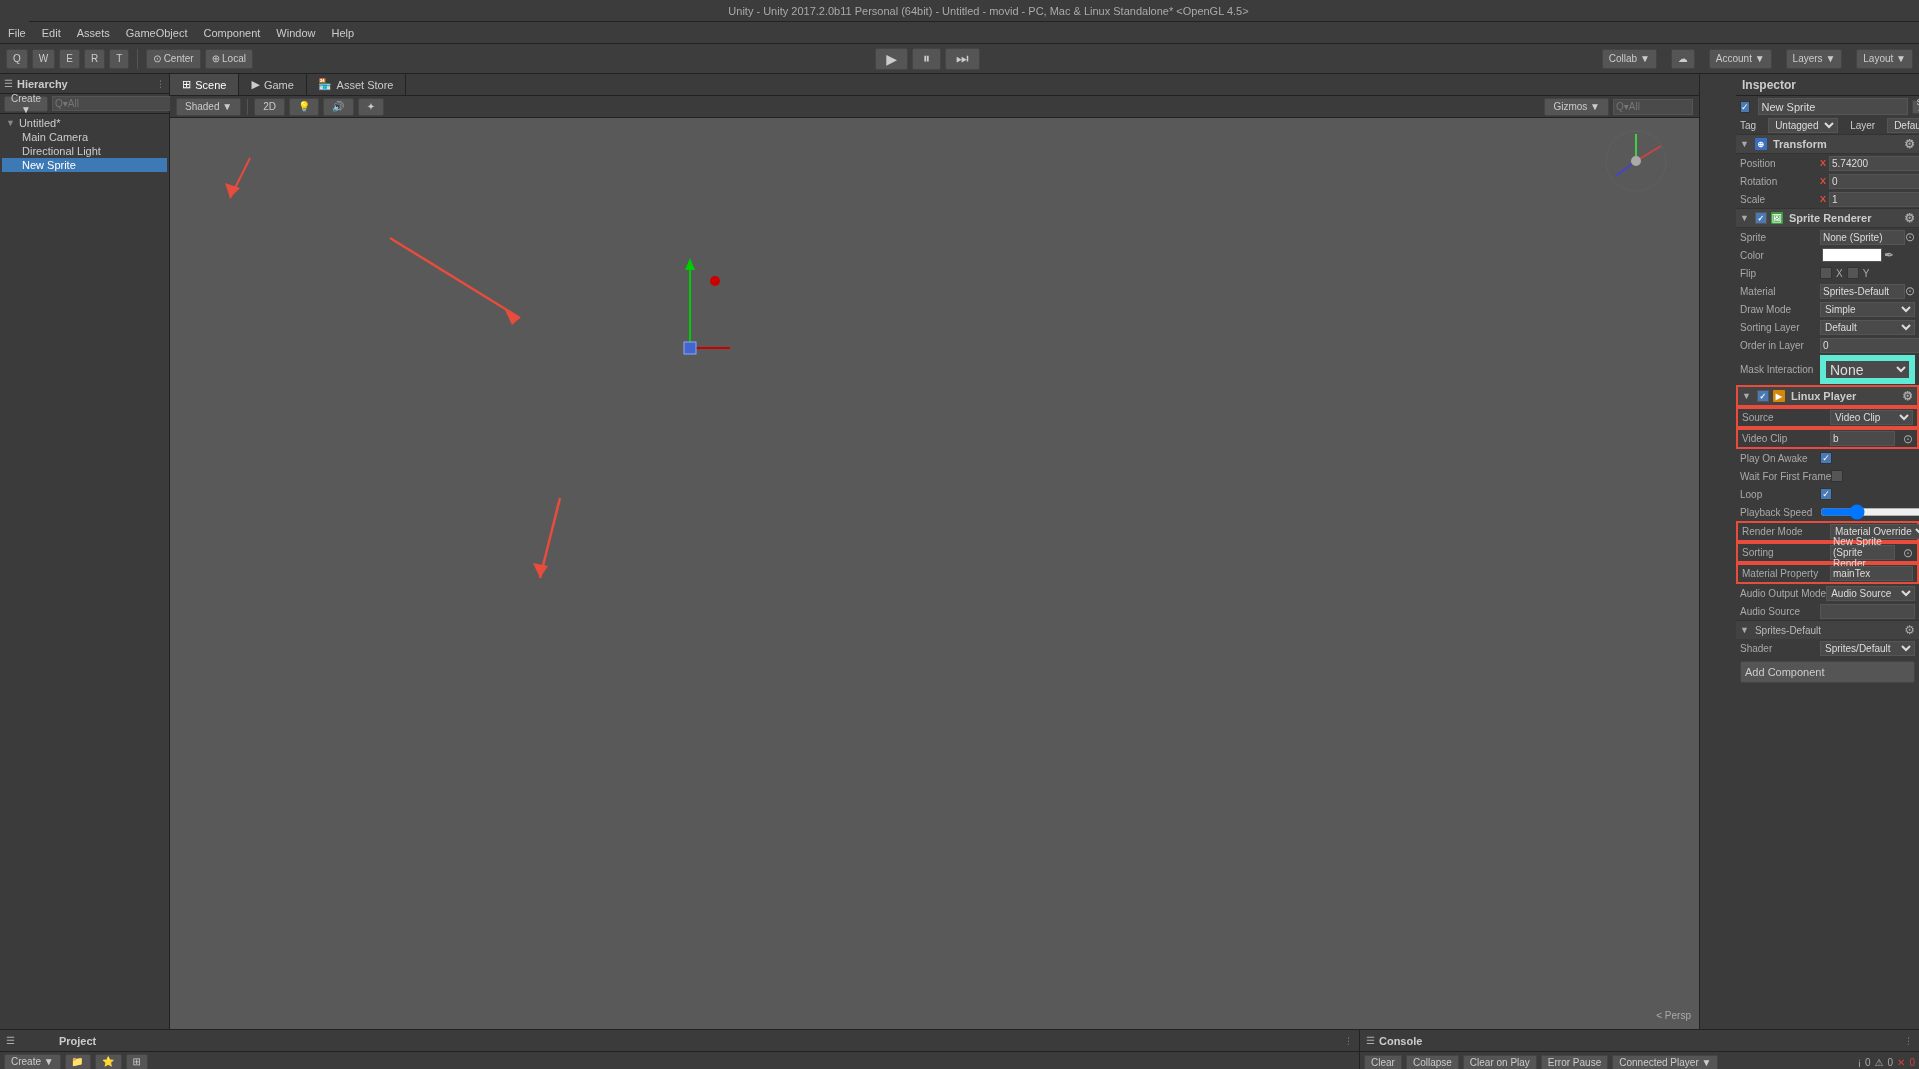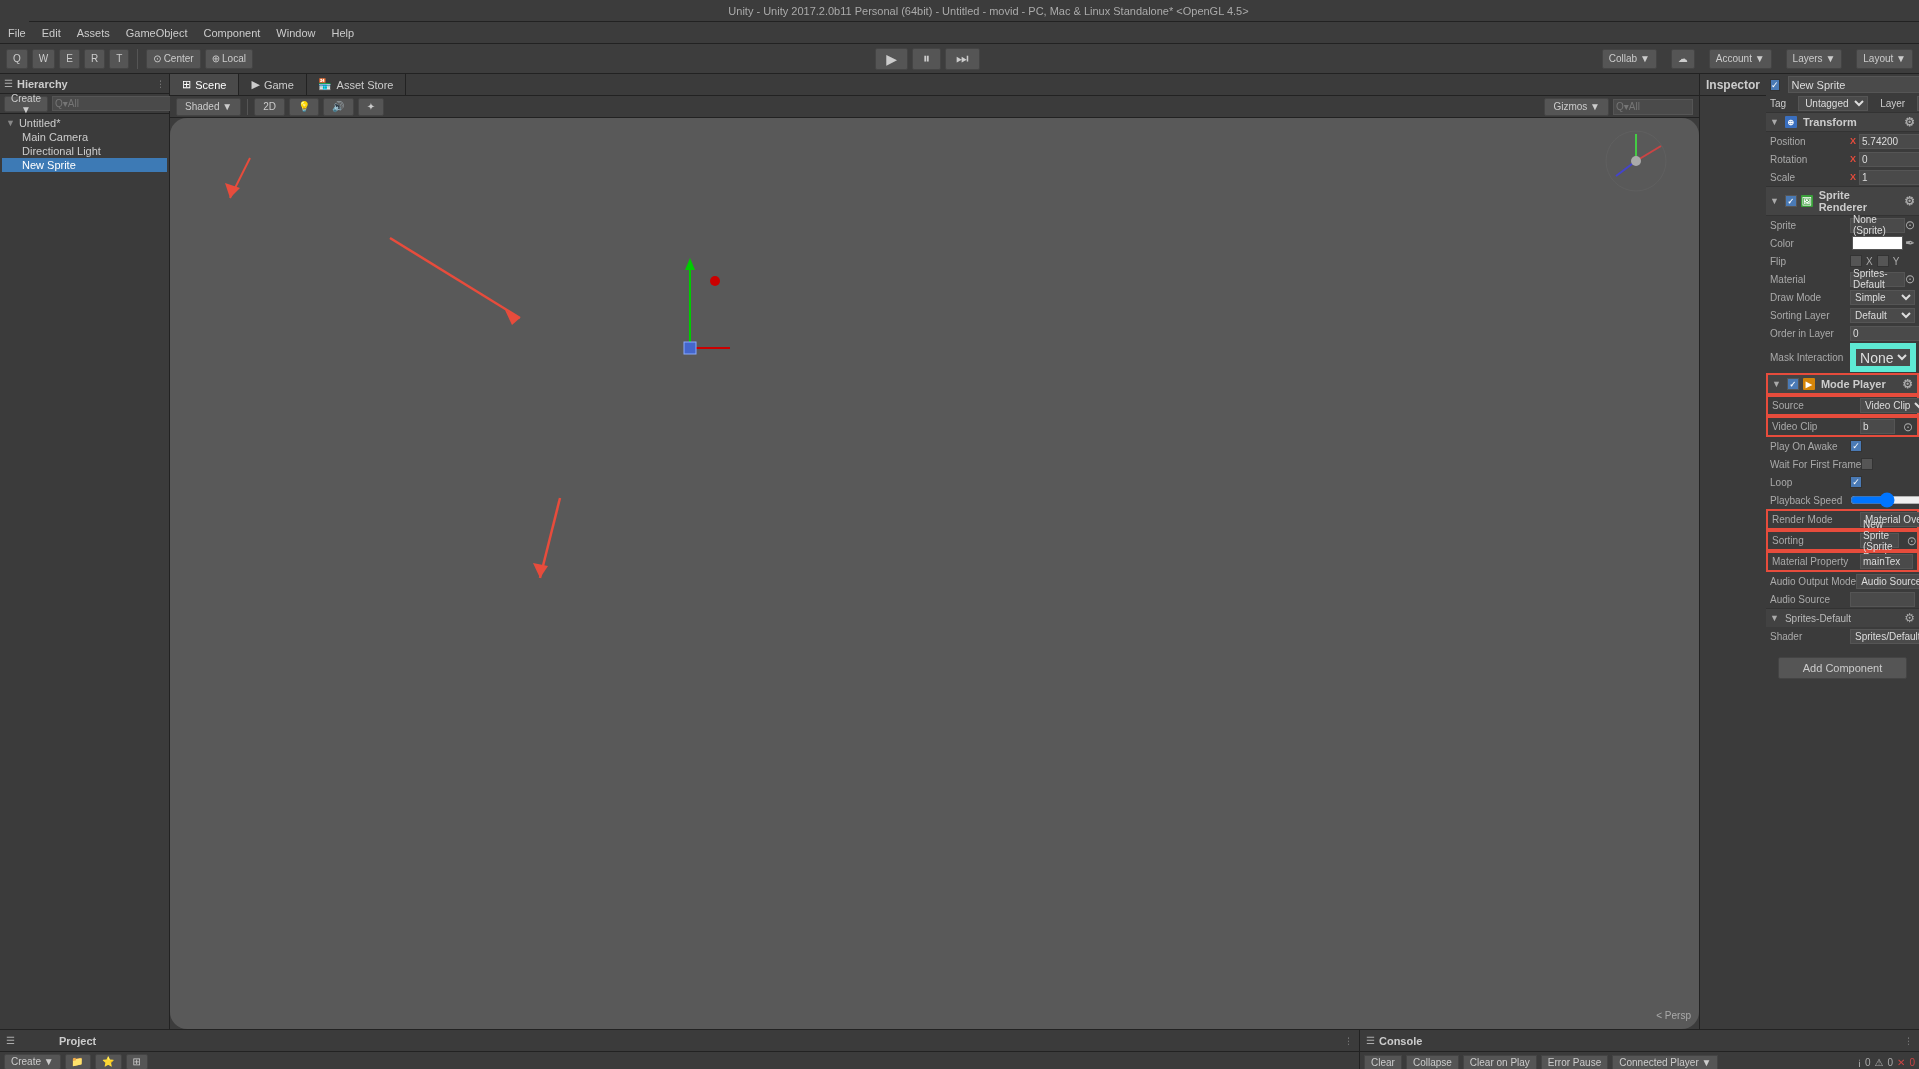--- a/index.html
+++ b/index.html
@@ -37,40 +37,40 @@
     #scene-area { flex: 1; display: flex; flex-direction: column; }
     #scene-tabs { display: flex; background: #3b3b3b; border-bottom: 1px solid #222; height: 22px; }
     .scene-tab { padding: 2px 12px; cursor: pointer; font-size: 11px; color: #ccc; border-right: 1px solid #222; display: flex; align-items: center; gap: 4px; }
     .scene-tab.active { background: #4a4a4a; color: #fff; }
     #scene-toolbar { display: flex; align-items: center; padding: 2px 6px; gap: 4px; background: #3b3b3b; border-bottom: 1px solid #222; height: 22px; }
     .scene-toolbar-btn { background: #555; border: 1px solid #444; color: #ccc; padding: 1px 8px; font-size: 10px; cursor: pointer; border-radius: 2px; height: 18px; }
     #scene-viewport { flex: 1; background: #595959; position: relative; overflow: hidden; }
     .gizmo-overlay { position: absolute; top: 8px; right: 30px; width: 70px; height: 70px; }
 
     
-    #inspector { width: 220px; min-width: 220px; background: #3b3b3b; border-left: 1px solid #222; display: flex; flex-direction: row; overflow-y: auto; }
+    #inspector { width: 220px; min-width: 220px; background: #3b3b3b; border-left: 1px solid #222; display: flex; flex-direction: column; overflow-y: auto; padding-left: 36px; }
     #inspector-header { padding: 3px 6px; background: #3b3b3b; border-bottom: 1px solid #222; font-size: 12px; font-weight: bold; color: #ccc; display: flex; align-items: center; height: 22px; }
     .inspector-row { display: flex; align-items: center; padding: 1px 4px; min-height: 18px; font-size: 10px; }
     .inspector-label { color: #aaa; min-width: 80px; flex-shrink: 0; }
     .inspector-section { background: #444; padding: 2px 4px; font-size: 11px; font-weight: bold; color: #ccc; border-top: 1px solid #333; border-bottom: 1px solid #333; display: flex; align-items: center; gap: 4px; cursor: pointer; }
     .inspector-section-sub { background: #424242; padding: 2px 4px; font-size: 10px; color: #bbb; border-top: 1px solid #333; display: flex; align-items: center; gap: 4px; cursor: pointer; }
     .checkbox { width: 12px; height: 12px; background: #4a7ab5; border: 1px solid #333; display: flex; align-items: center; justify-content: center; font-size: 9px; color: #fff; }
     .checkbox-empty { width: 12px; height: 12px; background: #555; border: 1px solid #333; }
     .input-field { background: #4a4a4a; border: 1px solid #555; color: #ddd; padding: 0 2px; height: 15px; font-size: 10px; flex: 1; }
     .highlight-box { border: 2px solid #e74c3c !important; gap: 8px; }
     .inspector-obj-header { display: flex; align-items: center; padding: 2px 4px; background: #3b3b3b; gap: 4px; }
     .object-icon { width: 14px; height: 14px; background: #4a90d9; border-radius: 2px; }
     .static-badge { background: #555; border: 1px solid #444; padding: 0 4px; font-size: 9px; color: #ccc; height: 14px; display: flex; align-items: center; }
     .tag-layer-row { display: flex; align-items: center; padding: 1px 4px; gap: 12px; font-size: 10px; }
     .small-dropdown { background: #4a4a4a; border: 1px solid #555; color: #ddd; padding: 0 2px; font-size: 10px; height: 15px; }
     .gear-icon { color: #aaa; cursor: pointer; font-size: 12px; margin-left: auto; }
     .xyz-row { display: flex; align-items: center; gap: 2px; flex: 1; }
     .xyz-label { color: #e74c3c; font-size: 9px; font-weight: bold; margin-right: 1px; }
     .xyz-input { background: #4a4a4a; border: 1px solid #555; color: #ddd; padding: 0 2px; height: 15px; font-size: 10px; flex: 1; }
-    .add-component-btn { margin: 12px; background: #555; border: 1px solid #444; color: #ccc; padding: 4px; font-size: 11px; cursor: pointer; text-align: center; border-radius: 2px; }
+    .add-component-btn { margin: 4px; background: #555; border: 1px solid #444; color: #ccc; padding: 4px; font-size: 11px; cursor: pointer; border-radius: 2px; }
     .color-swatch { width: 60px; height: 14px; background: #ffffff; border: 1px solid #555; margin-left: 2px; }
 
     
     #bottom-area { display: flex; width: 100%; height: 220px; border-top: 1px solid #222; }
     #project-panel { width: calc(100% - 340px - 220px); background: #3b3b3b; display: flex; flex-direction: column; }
     #console-panel { flex: 1; background: #3b3b3b; border-left: 1px solid #222; display: flex; flex-direction: column; }
     .panel-header { display: flex; align-items: center; padding: 2px 6px; background: #3b3b3b; border-bottom: 1px solid #222; height: 22px; gap: 4px; }
     .console-toolbar { display: flex; align-items: center; padding: 2px 4px; gap: 4px; background: #3b3b3b; border-bottom: 1px solid #222; height: 22px; }
     .console-btn { background: #555; border: 1px solid #444; color: #ccc; padding: 1px 6px; font-size: 10px; cursor: pointer; height: 16px; }
 
@@ -181,21 +181,21 @@
       <button class="scene-toolbar-btn">Shaded ▼</button>
       <div style="width:1px;height:16px;background:#555;margin:0 2px;"></div>
       <button class="scene-toolbar-btn">2D</button>
       <button class="scene-toolbar-btn">💡</button>
       <button class="scene-toolbar-btn">🔊</button>
       <button class="scene-toolbar-btn">✦</button>
       <div style="flex:1;"></div>
       <button class="scene-toolbar-btn">Gizmos ▼</button>
       <input type="text" style="background: rgb(74, 74, 74); border: 1px solid rgb(85, 85, 85); color: rgb(221, 221, 221); font-size: 10px; height: 16px; padding: 0px 2px; width: 80px;" placeholder="Q▾All">
     </div>
-    <div id="scene-viewport" style="position:relative;border-radius:17px;">
+    <div id="scene-viewport" style="position:relative;">
 
       <svg width="100%" height="100%" style="position:absolute;top:0;left:0;">
 
         <defs>
           <pattern id="grid" width="40" height="40" patternUnits="userSpaceOnUse">
             <path d="M 40 0 L 0 0 0 40" fill="none" stroke="#555" stroke-width="0.5" opacity="0.4"></path>
           </pattern>
         </defs>
         <rect width="100%" height="100%" fill="url(#grid)"></rect>
       </svg>
@@ -347,21 +347,21 @@
         <span class="inspector-label">Mask Interaction</span>
         <select style="flex:1;background:#4a4a4a;border:6px solid #5eead4;color:#ddd;font-size:14px;height:29px;">
           <option>None</option>
         </select>
       </div>
 
       <div class="inspector-section row-sep" style="border:2px solid #e74c3c;">
         <span class="section-arrow">▼</span>
         <div class="toggle-check">✓</div>
         <span class="comp-icon orange">▶</span>
-        <span>Mode Player</span>
+        <span>Linux Player</span>
         <span class="gear-icon">⚙</span>
       </div>
       <div class="inspector-row highlight-box">
         <span class="inspector-label">Source</span>
         <select style="flex:1;background:#4a4a4a;border:1px solid #555;color:#ddd;font-size:10px;height:15px;">
           <option>Video Clip</option>
         </select>
       </div>
       <div class="inspector-row highlight-box">
         <span class="inspector-label">Video Clip</span>

